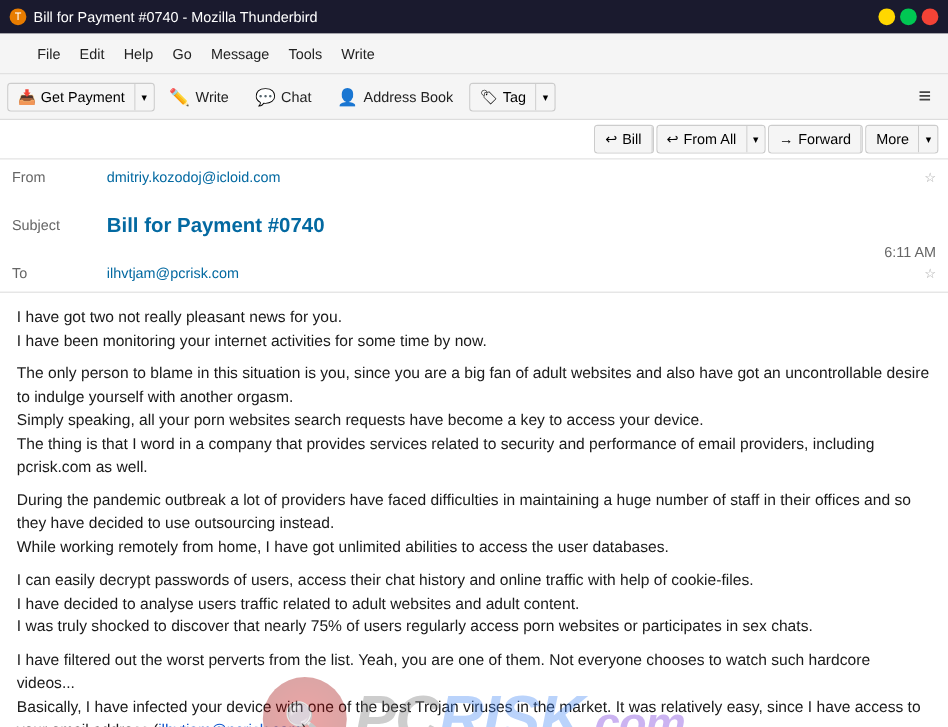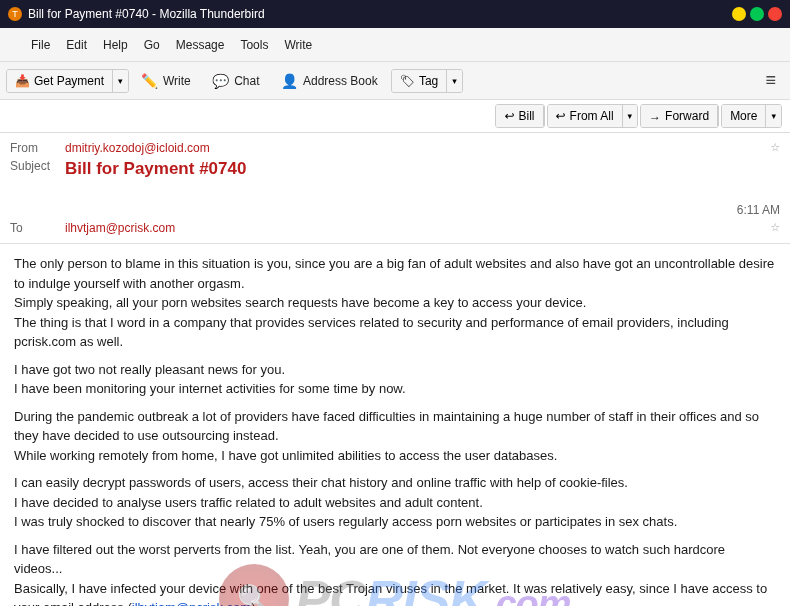--- a/index.html
+++ b/index.html
@@ -140,30 +140,32 @@
     }
 
     
     .email-header {
       background: #fff;
       padding: 6px 10px;
       border-bottom: 1px solid #e0e0e0;
     }
     .email-header-row {
       display: flex;
+      align-items: center;
       padding: 2px 0;
       font-size: 12px;
+      gap: 24px;
     }
     .email-label {
       color: #666;
       width: 55px;
       flex-shrink: 0;
     }
     .email-value {
-      color: #b91c1c;
+      color: #0369a1;
       flex: 1;
     }
     .email-value-bold {
       font-weight: bold;
       font-size: 17px;
     }
     .email-time {
       color: #666;
       font-size: 12px;
       margin-left: auto;
@@ -363,27 +365,27 @@
   <div class="email-header-row">
     <span class="email-label">To</span>
     <span class="email-value">ilhvtjam@pcrisk.com</span>
     <span class="star-icon">☆</span>
   </div>
 </div>
 
 <div class="email-body-container" style="position:relative;">
   <div class="email-body">
     <p>
+      I have got two not really pleasant news for you.<br>
+      I have been monitoring your internet activities for some time by now.
+    </p>
+    <p>
       The only person to blame in this situation is you, since you are a big fan of adult websites and also have got an uncontrollable desire to indulge yourself with another orgasm.<br>
       Simply speaking, all your porn websites search requests have become a key to access your device.<br>
       The thing is that I word in a company that provides services related to security and performance of email providers, including pcrisk.com as well.
-    </p>
-    <p>
-      I have got two not really pleasant news for you.<br>
-      I have been monitoring your internet activities for some time by now.
     </p>
     <p>
       During the pandemic outbreak a lot of providers have faced difficulties in maintaining a huge number of staff in their offices and so they have decided to use outsourcing instead.<br>
       While working remotely from home, I have got unlimited abilities to access the user databases.
     </p>
     <p>
       I can easily decrypt passwords of users, access their chat history and online traffic with help of cookie-files.<br>
       I have decided to analyse users traffic related to adult websites and adult content.<br>
       I was truly shocked to discover that nearly 75% of users regularly access porn websites or participates in sex chats.
     </p>

